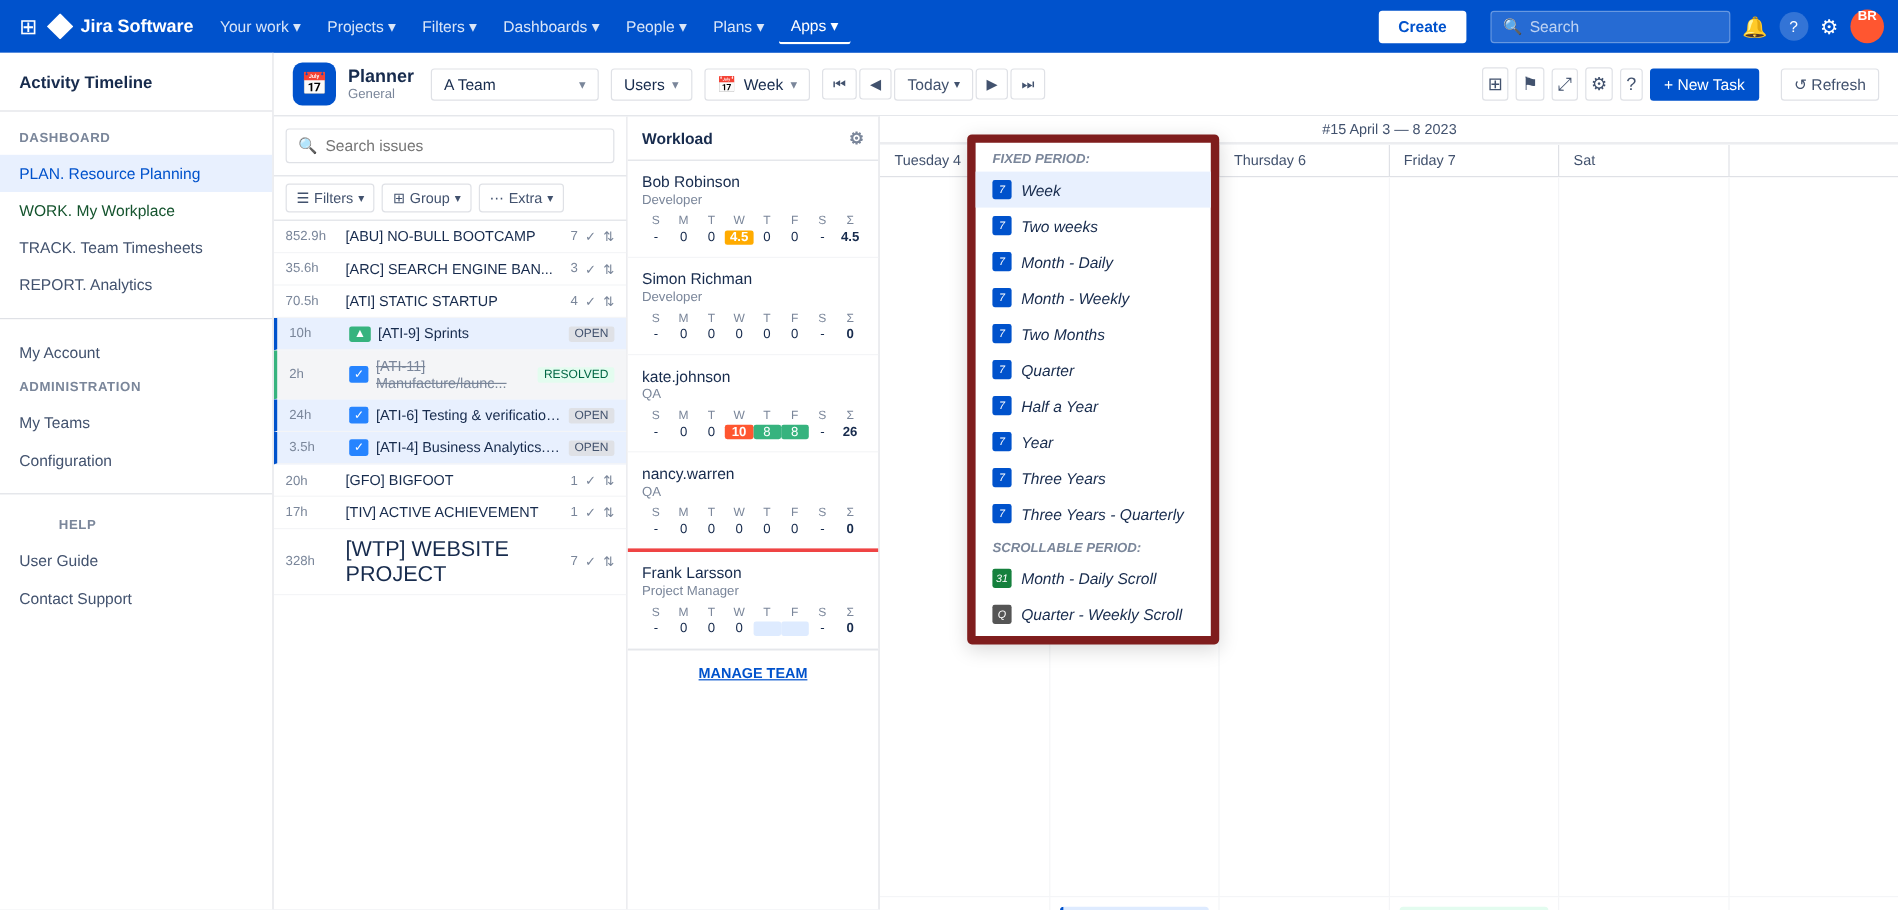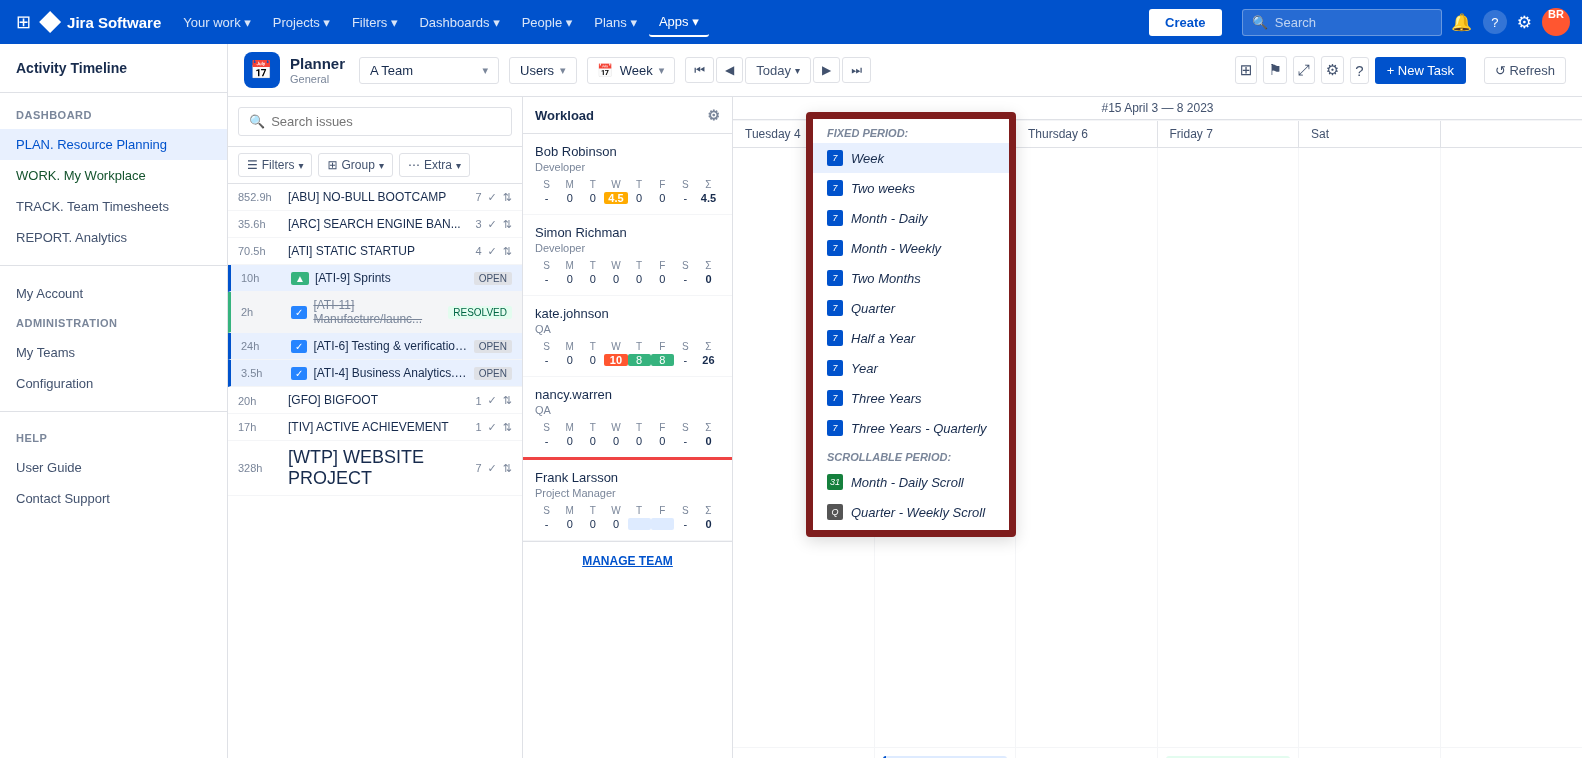--- a/index.html
+++ b/index.html
@@ -51,21 +51,21 @@
     </div>
     <hr style="border:none;border-top:1px solid #dfe1e6;margin:4px 0;">
     <div style="padding:8px 0;">
       <div style="padding:8px 16px;cursor:pointer;color:#42526e;font-size:13px;">My Account</div>
       <div style="padding:8px 16px;font-size:11px;font-weight:600;color:#7a869a;text-transform:uppercase;letter-spacing:0.5px;">ADMINISTRATION</div>
       <div style="padding:8px 16px;cursor:pointer;color:#42526e;font-size:13px;">My Teams</div>
       <div style="padding:8px 16px;cursor:pointer;color:#42526e;font-size:13px;">Configuration</div>
     </div>
     <hr style="border:none;border-top:1px solid #dfe1e6;margin:4px 0;">
     <div style="padding:8px 0;">
-      <div style="padding:8px 16px;font-size:11px;font-weight:600;color:#7a869a;text-transform:uppercase;letter-spacing:0.5px;">HELP</div>
+      <div style="padding:8px 16px;font-size:11px;font-weight:600;color:#7a869a;text-transform:uppercase;letter-spacing:0.5px;margin-left:33px;">HELP</div>
       <div style="padding:8px 16px;cursor:pointer;color:#42526e;font-size:13px;">User Guide</div>
       <div style="padding:8px 16px;cursor:pointer;color:#42526e;font-size:13px;">Contact Support</div>
     </div>
   </div>
 
   <div style="flex:1;display:flex;flex-direction:column;overflow:hidden;">
 
     <div style="background:white;border-bottom:1px solid #dfe1e6;padding:8px 16px;display:flex;align-items:center;gap:10px;flex-shrink:0;">
       <div style="width:36px;height:36px;background:#0052cc;border-radius:8px;display:flex;align-items:center;justify-content:center;color:white;font-size:18px;">📅</div>
       <div>

